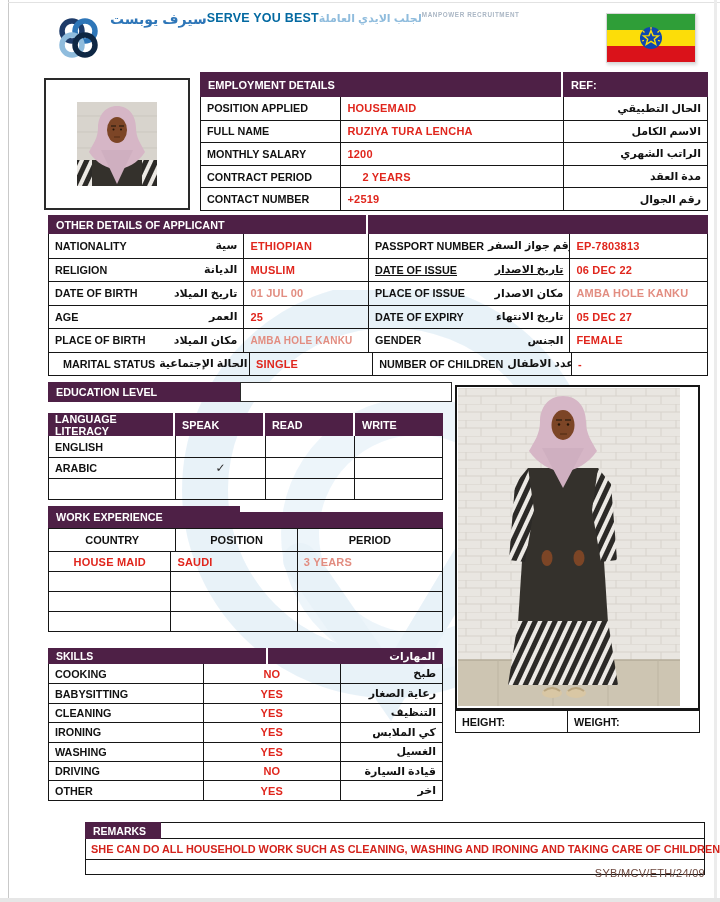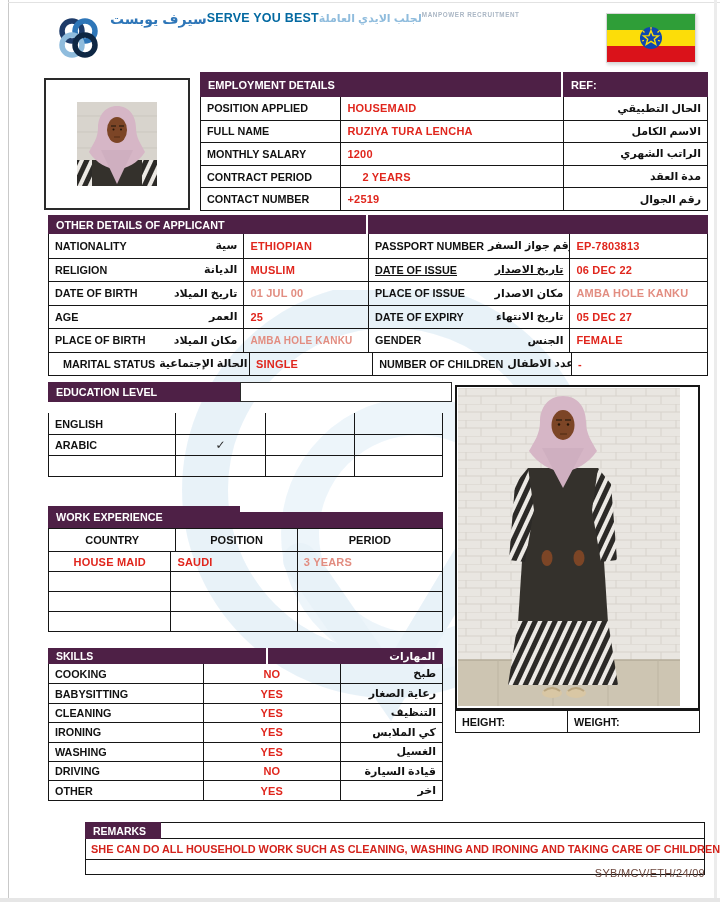--- a/index.html
+++ b/index.html
@@ -264,20 +264,26 @@
           </div>
         <div class="cell val" style="width:138px;">-</div>
       </div>
     </div>
   </div>
 
   <div class="abs pbar edu-tab">EDUCATION LEVEL</div>
   <div class="abs edu-cell"></div>
 
   <div class="abs lang">
+    <div class="phead">
+      <div class="pbar hdr" style="width:125px;padding:0 7px;">LANGUAGE LITERACY</div>
+      <div class="pbar hdr" style="width:88px;padding:0 7px;">SPEAK</div>
+      <div class="pbar hdr" style="width:88px;padding:0 7px;">READ</div>
+      <div class="pbar hdr" style="flex:1;padding:0 7px;">WRITE</div>
+    </div>
     <div class="tbl" style="border-top:none;">
       <div class="trow">
         <div class="cell lab" style="width:127px;">ENGLISH</div>
         <div class="cell" style="width:90px;"></div>
         <div class="cell" style="width:90px;"></div>
         <div class="cell" style="width:88px;"></div>
       </div>
       <div class="trow">
         <div class="cell lab" style="width:127px;">ARABIC</div>
         <div class="cell check" style="width:90px;justify-content:center;">✓</div>

